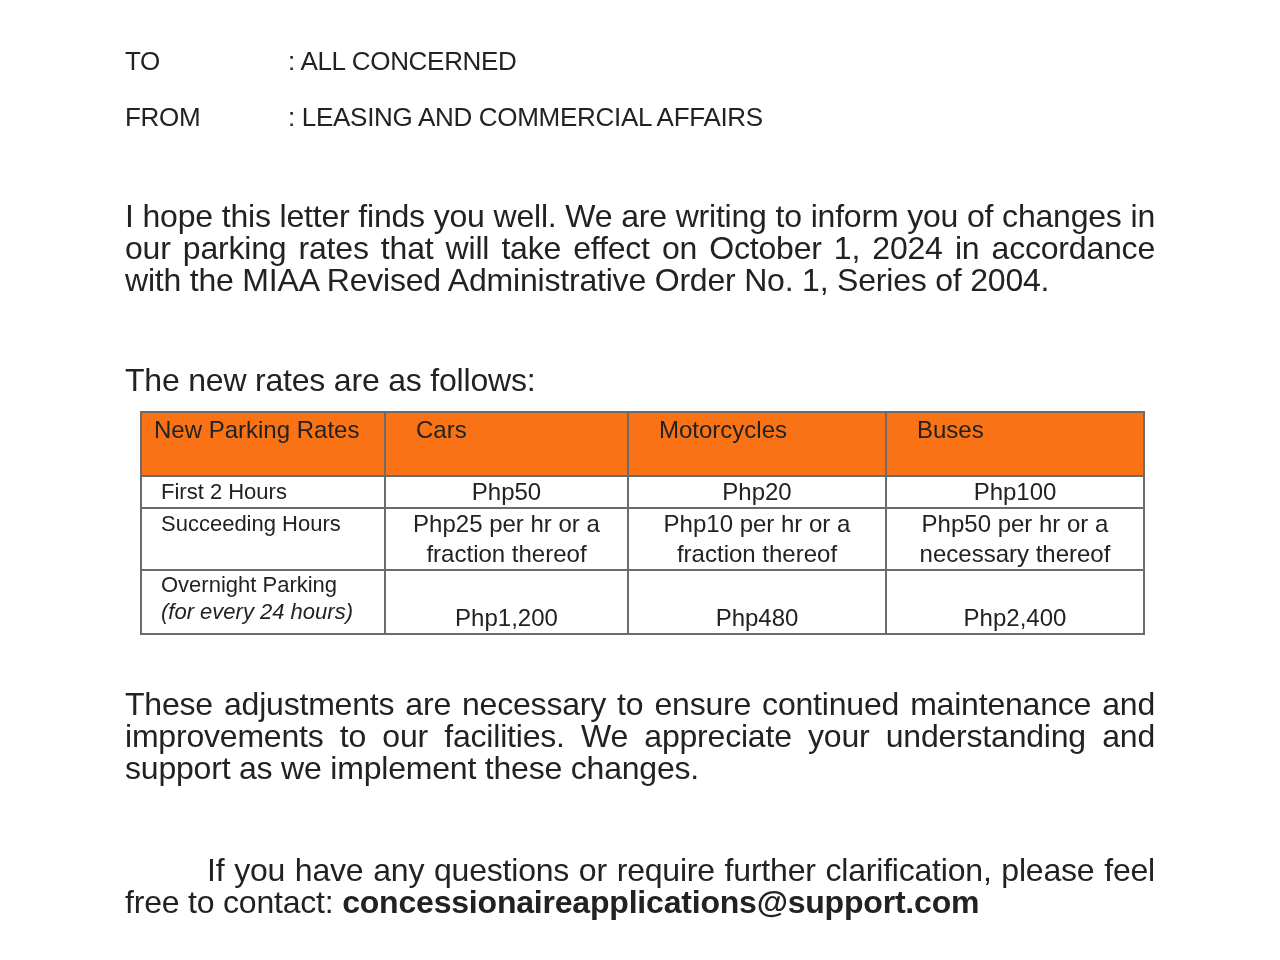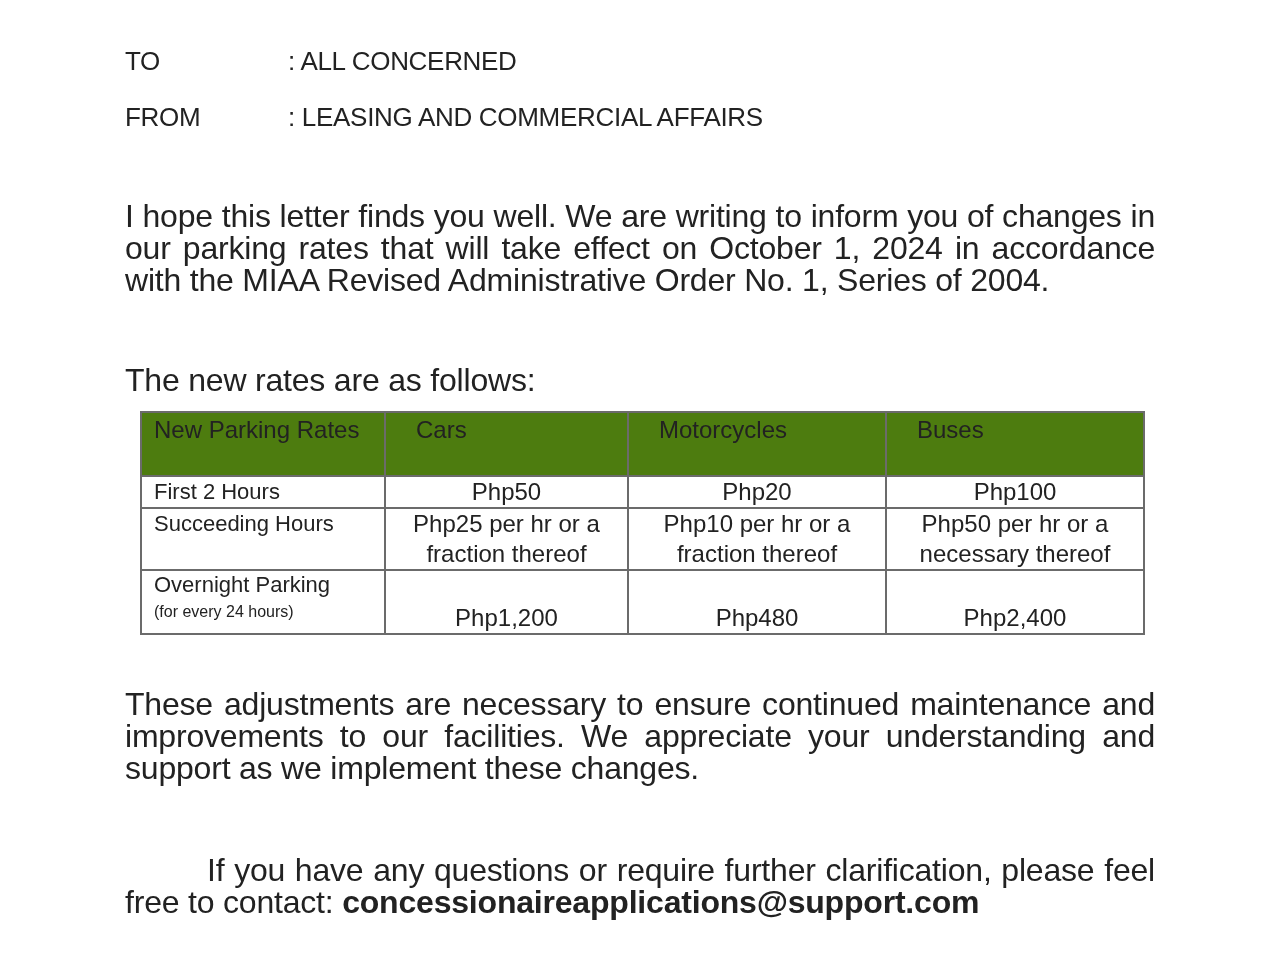--- a/index.html
+++ b/index.html
@@ -29,30 +29,30 @@
 
     table.rates {
       position: absolute; left: 140px; top: 411px; width: 1003px;
       border-collapse: collapse; font-size: 24px; color: #222;
       table-layout: fixed;
     }
     table.rates td, table.rates th {
       border: 2px solid #6b6b6b; padding: 0 10px; vertical-align: top;
       font-weight: normal;
     }
-    table.rates thead th { background: #4d7c0f; height: 60px; line-height: 30px; padding-top: 2px; }
+    table.rates thead th { background: #f97316; height: 60px; line-height: 30px; padding-top: 2px; }
     table.rates thead th.first { text-align: left; padding-left: 12px; }
     table.rates thead th.center { text-align: left; padding-left: 30px; }
-    table.rates tbody td.label { font-size: 22px; text-align: left; padding-left: 12px; }
+    table.rates tbody td.label { font-size: 22px; text-align: left; padding-left: 19px; }
     table.rates tbody td.val { text-align: center; }
     tr.r1 td { height: 30px; line-height: 30px; }
     tr.r2 td { height: 60px; line-height: 30px; }
     tr.r3 td { height: 62px; }
     tr.r3 td.label { line-height: 28px; }
-    tr.r3 td.label .sub { font-size: 16px; display: block; line-height: 26px; }
+    tr.r3 td.label .sub { font-size: 22px; display: block; line-height: 26px; font-style: italic; }
     tr.r3 td.val { vertical-align: bottom; line-height: 30px; }
   </style>
 </head>
 <body>
 
 <div class="memo-row" id="row-to">
   <span class="lbl">TO</span>
   <span class="val">: ALL CONCERNED</span>
 </div>
 <div class="memo-row" id="row-from">

